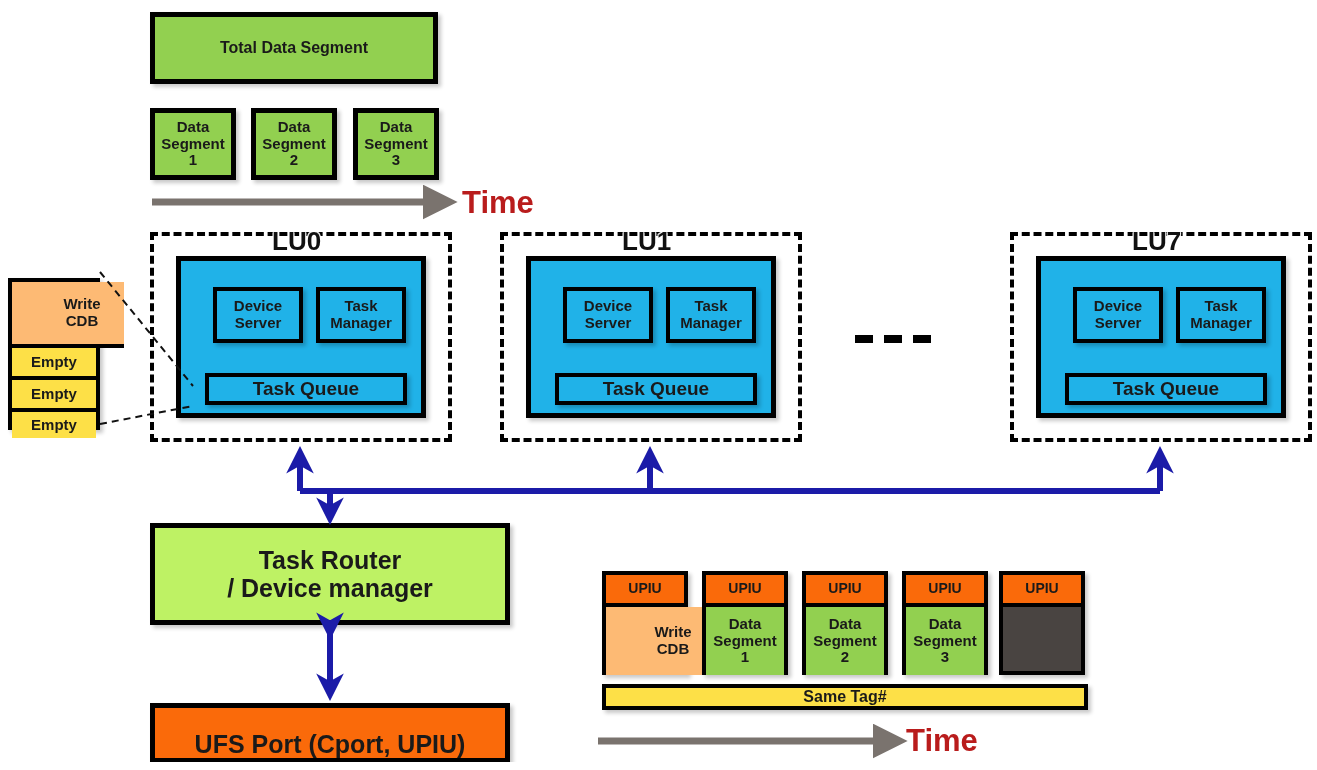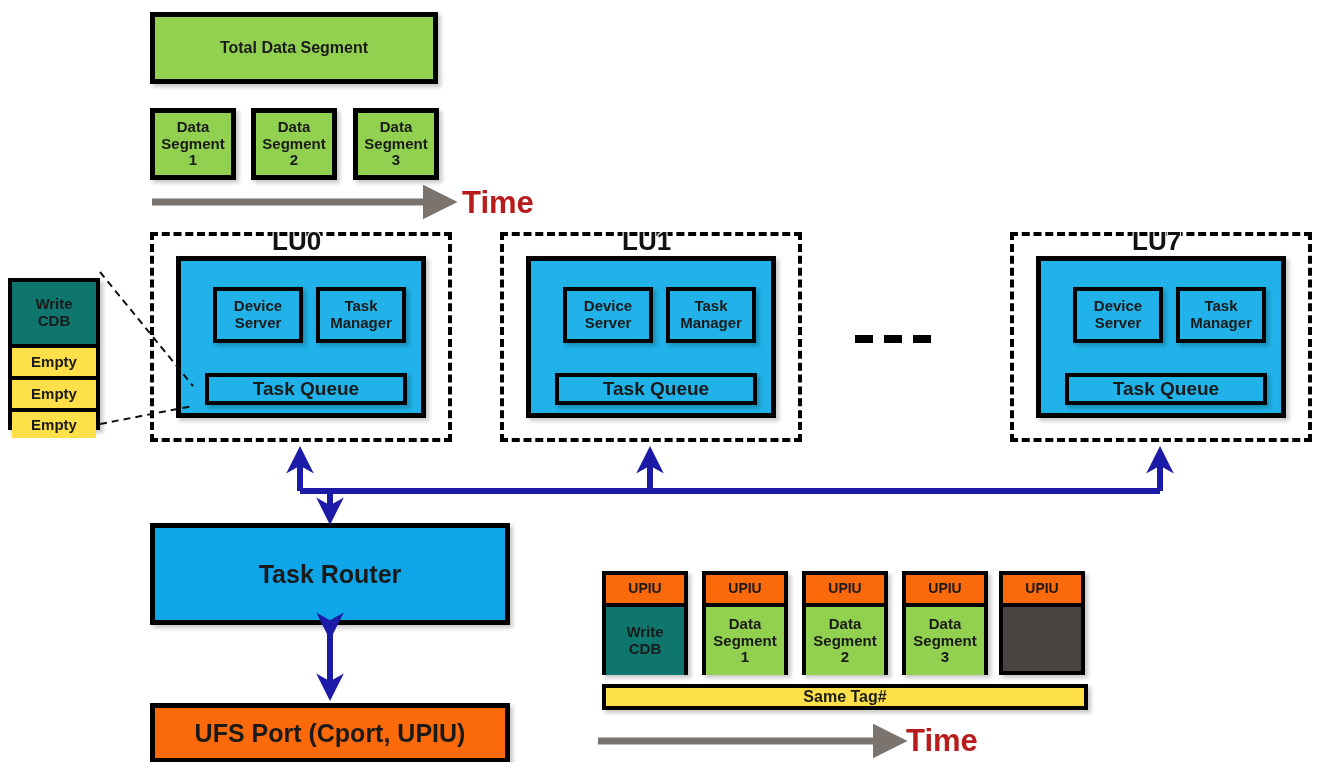--- a/index.html
+++ b/index.html
@@ -28,22 +28,22 @@
     text-align: center;
     color: #1a1a1a;
     font-weight: bold;
     line-height: 1.12;
     box-shadow: 3px 3px 4px rgba(0,0,0,0.22);
   }
   .box.thin { border-width: 4px; }
 
   .green { background: #92D050; }
   .cyan  { background: #20B2E8; }
-  .gold  { background: #0f766e; }
-  .tan   { background: #0ea5e9; }
+  .gold  { background: #fdba74; padding-left: 28px; }
+  .tan   { background: #bef264; }
   .orange{ background: #FA6A0A; }
   .grey  { background: #494441; }
   .white { background: #fde047; }
 
   
   .lu-frame {
     border: 4px dashed #000000;
     background: transparent;
   }
   .lu-label {
@@ -56,21 +56,21 @@
     text-shadow: 1px 1px 0 rgba(255,255,255,0.9), -1px -1px 0 rgba(255,255,255,0.9),
                  1px -1px 0 rgba(255,255,255,0.9), -1px 1px 0 rgba(255,255,255,0.9);
   }
 
   
   .t-total   { font-size: 16px; }
   .t-seg     { font-size: 15px; }
   .t-sub     { font-size: 15px; }
   .t-queue   { font-size: 19px; }
   .t-router  { font-size: 25px; }
-  .t-ufs     { font-size: 25px; }
+  .t-ufs     { font-size: 25px; align-items: flex-end; }
   .t-slot    { font-size: 15px; }
   .t-upiu    { font-size: 14px; }
   .t-upiubody{ font-size: 15px; }
   .t-tag     { font-size: 16px; font-weight: bold; }
 
   
   .time-label {
     position: absolute;
     font-size: 31px;
     font-weight: bold;
@@ -172,20 +172,21 @@
       <span>Task</span>
       <span>Manager</span>
     </div>
     <div class="abs box cyan thin t-queue" style="left:24px; top:112px; width:202px; height:32px;">
       <span>Task Queue</span>
     </div>
   </div>
 
   <div class="abs box tan t-router" style="left:150px; top:523px; width:360px; height:102px; flex-direction:column;">
     <span>Task Router</span>
+    <span>/ Device manager</span>
   </div>
 
   <div class="abs box orange t-ufs" style="left:150px; top:703px; width:360px; height:60px;">
     <span>UFS Port (Cport, UPIU)</span>
   </div>
 
   <div class="abs" style="left:602px; top:571px; width:86px; height:104px; border:4px solid #000; box-shadow:3px 3px 4px rgba(0,0,0,0.22); background:#BF9000;">
     <div class="box orange t-upiu" style="width:100%; height:28px; border:0; border-bottom:4px solid #000; box-shadow:none;">UPIU</div>
     <div class="box gold t-upiubody" style="width:100%; height:68px; border:0; box-shadow:none; flex-direction:column;">
       <span>Write</span>

